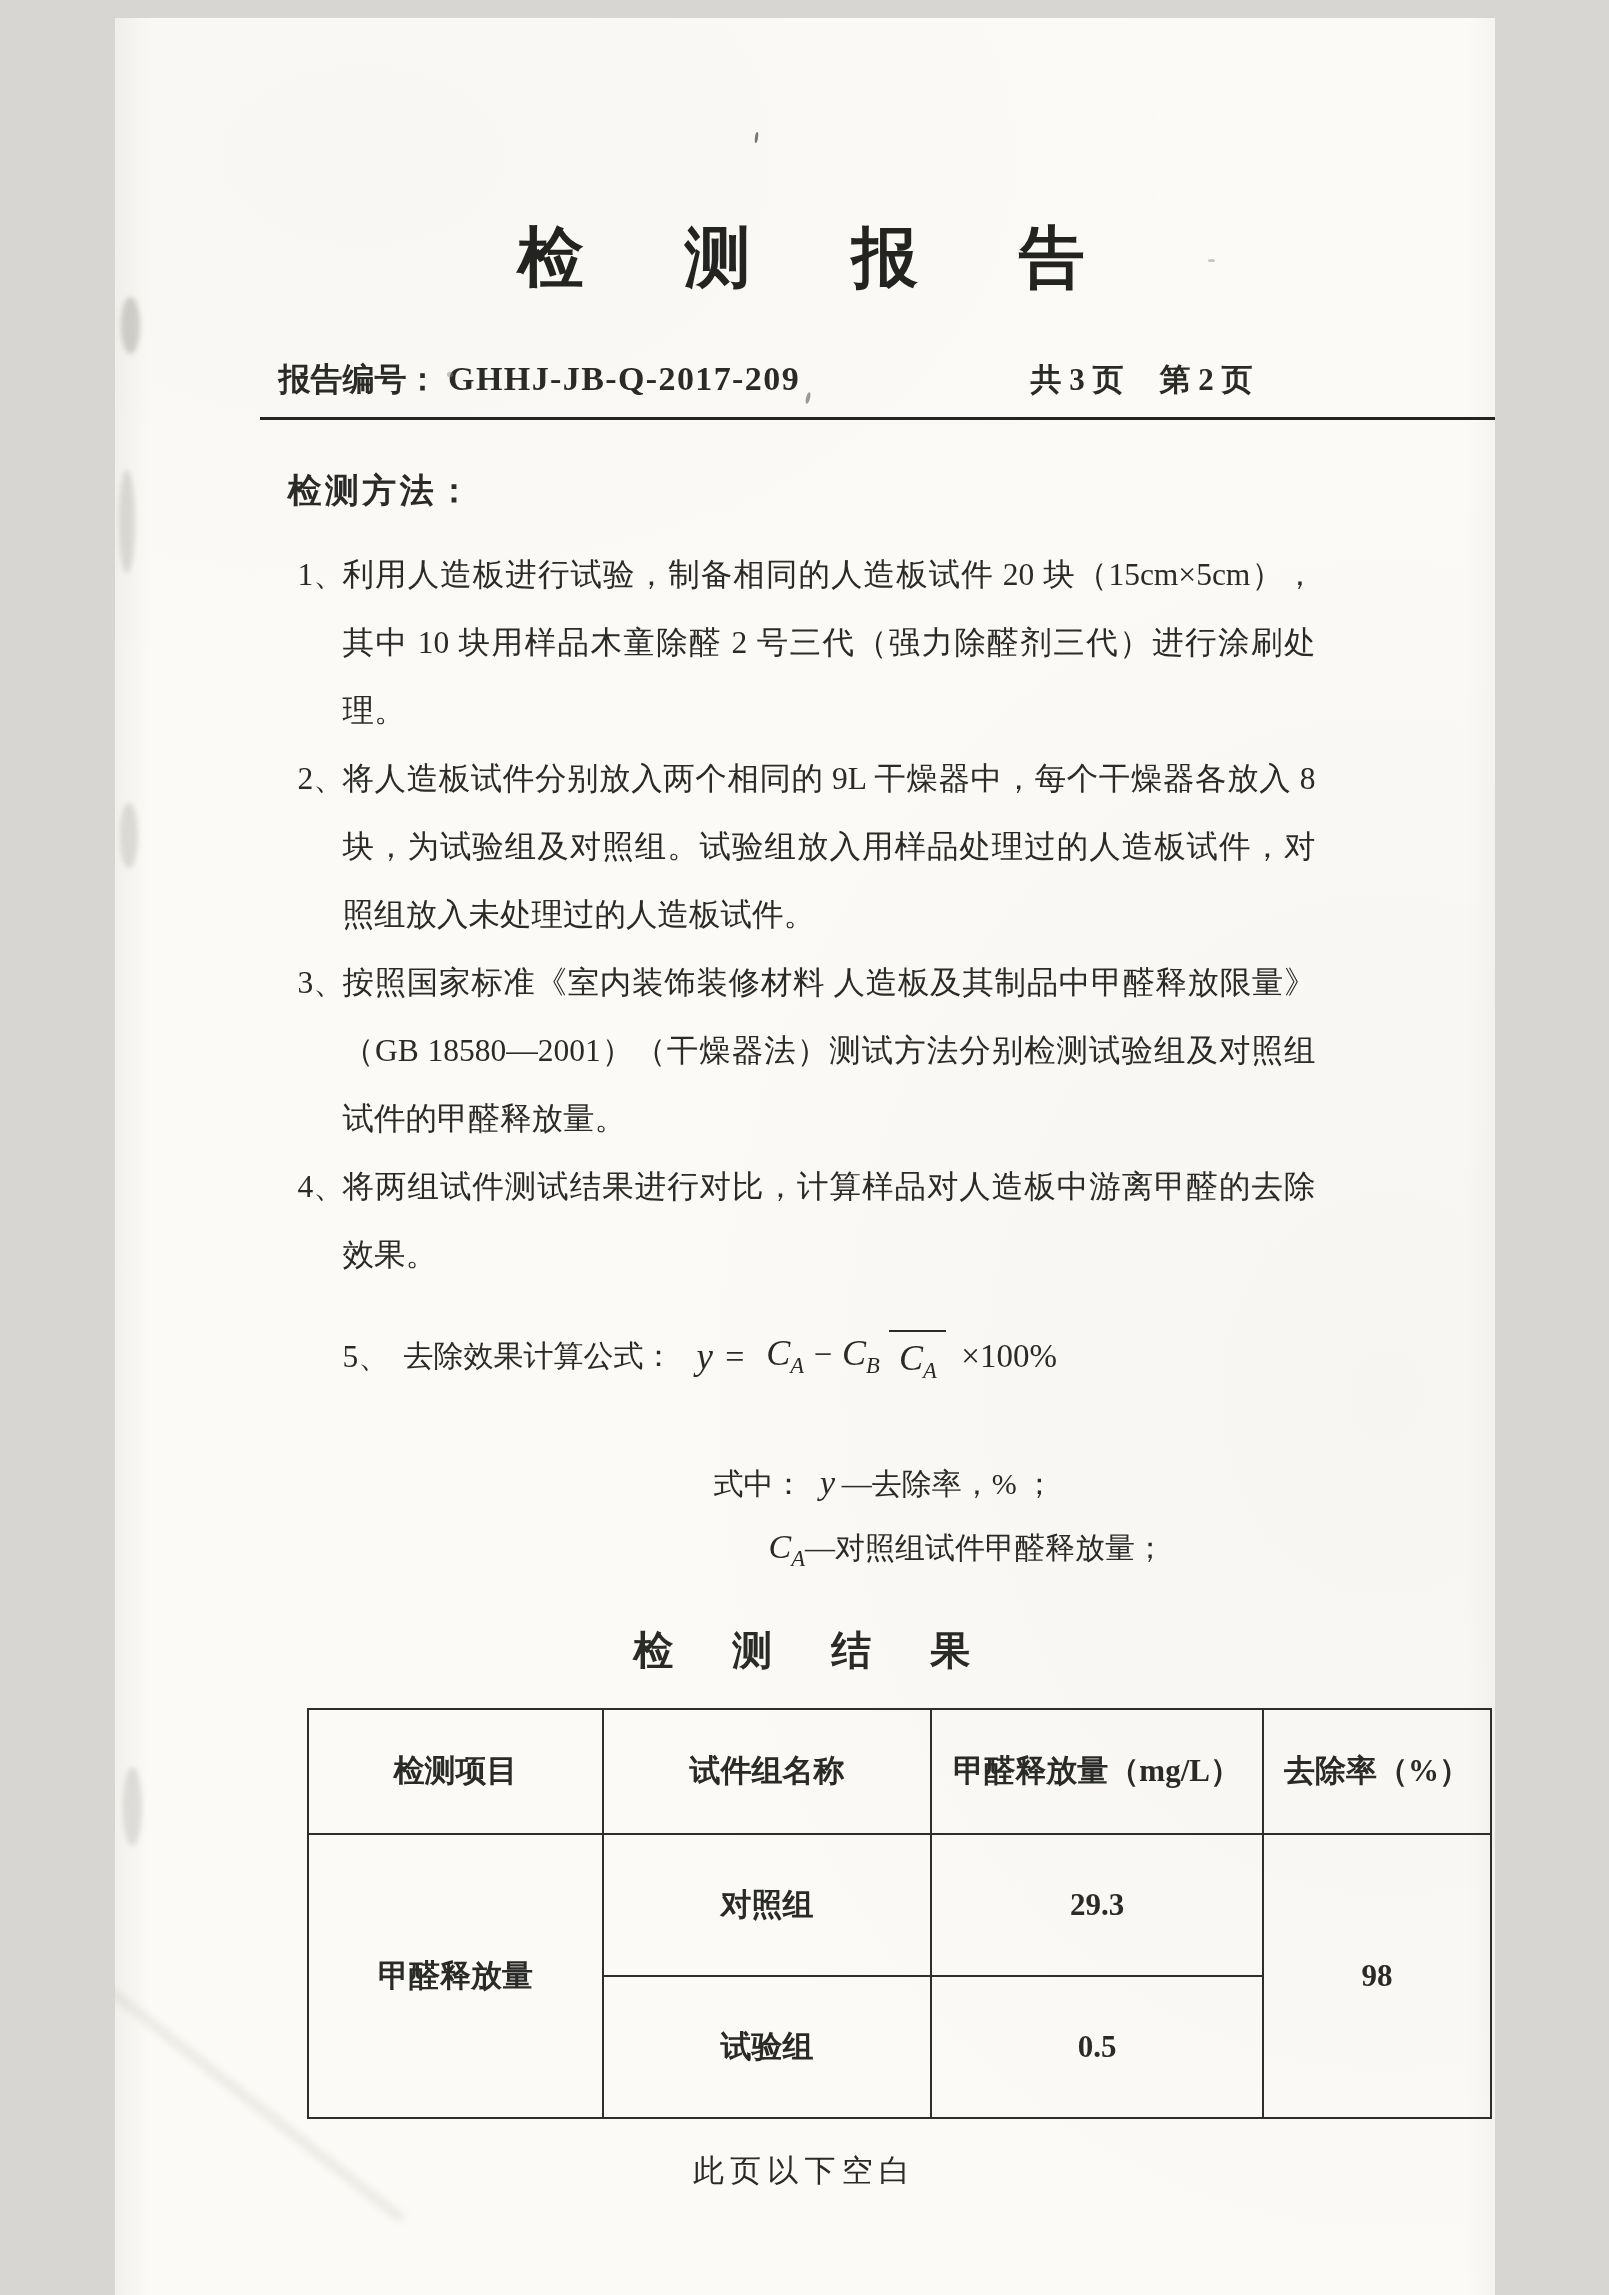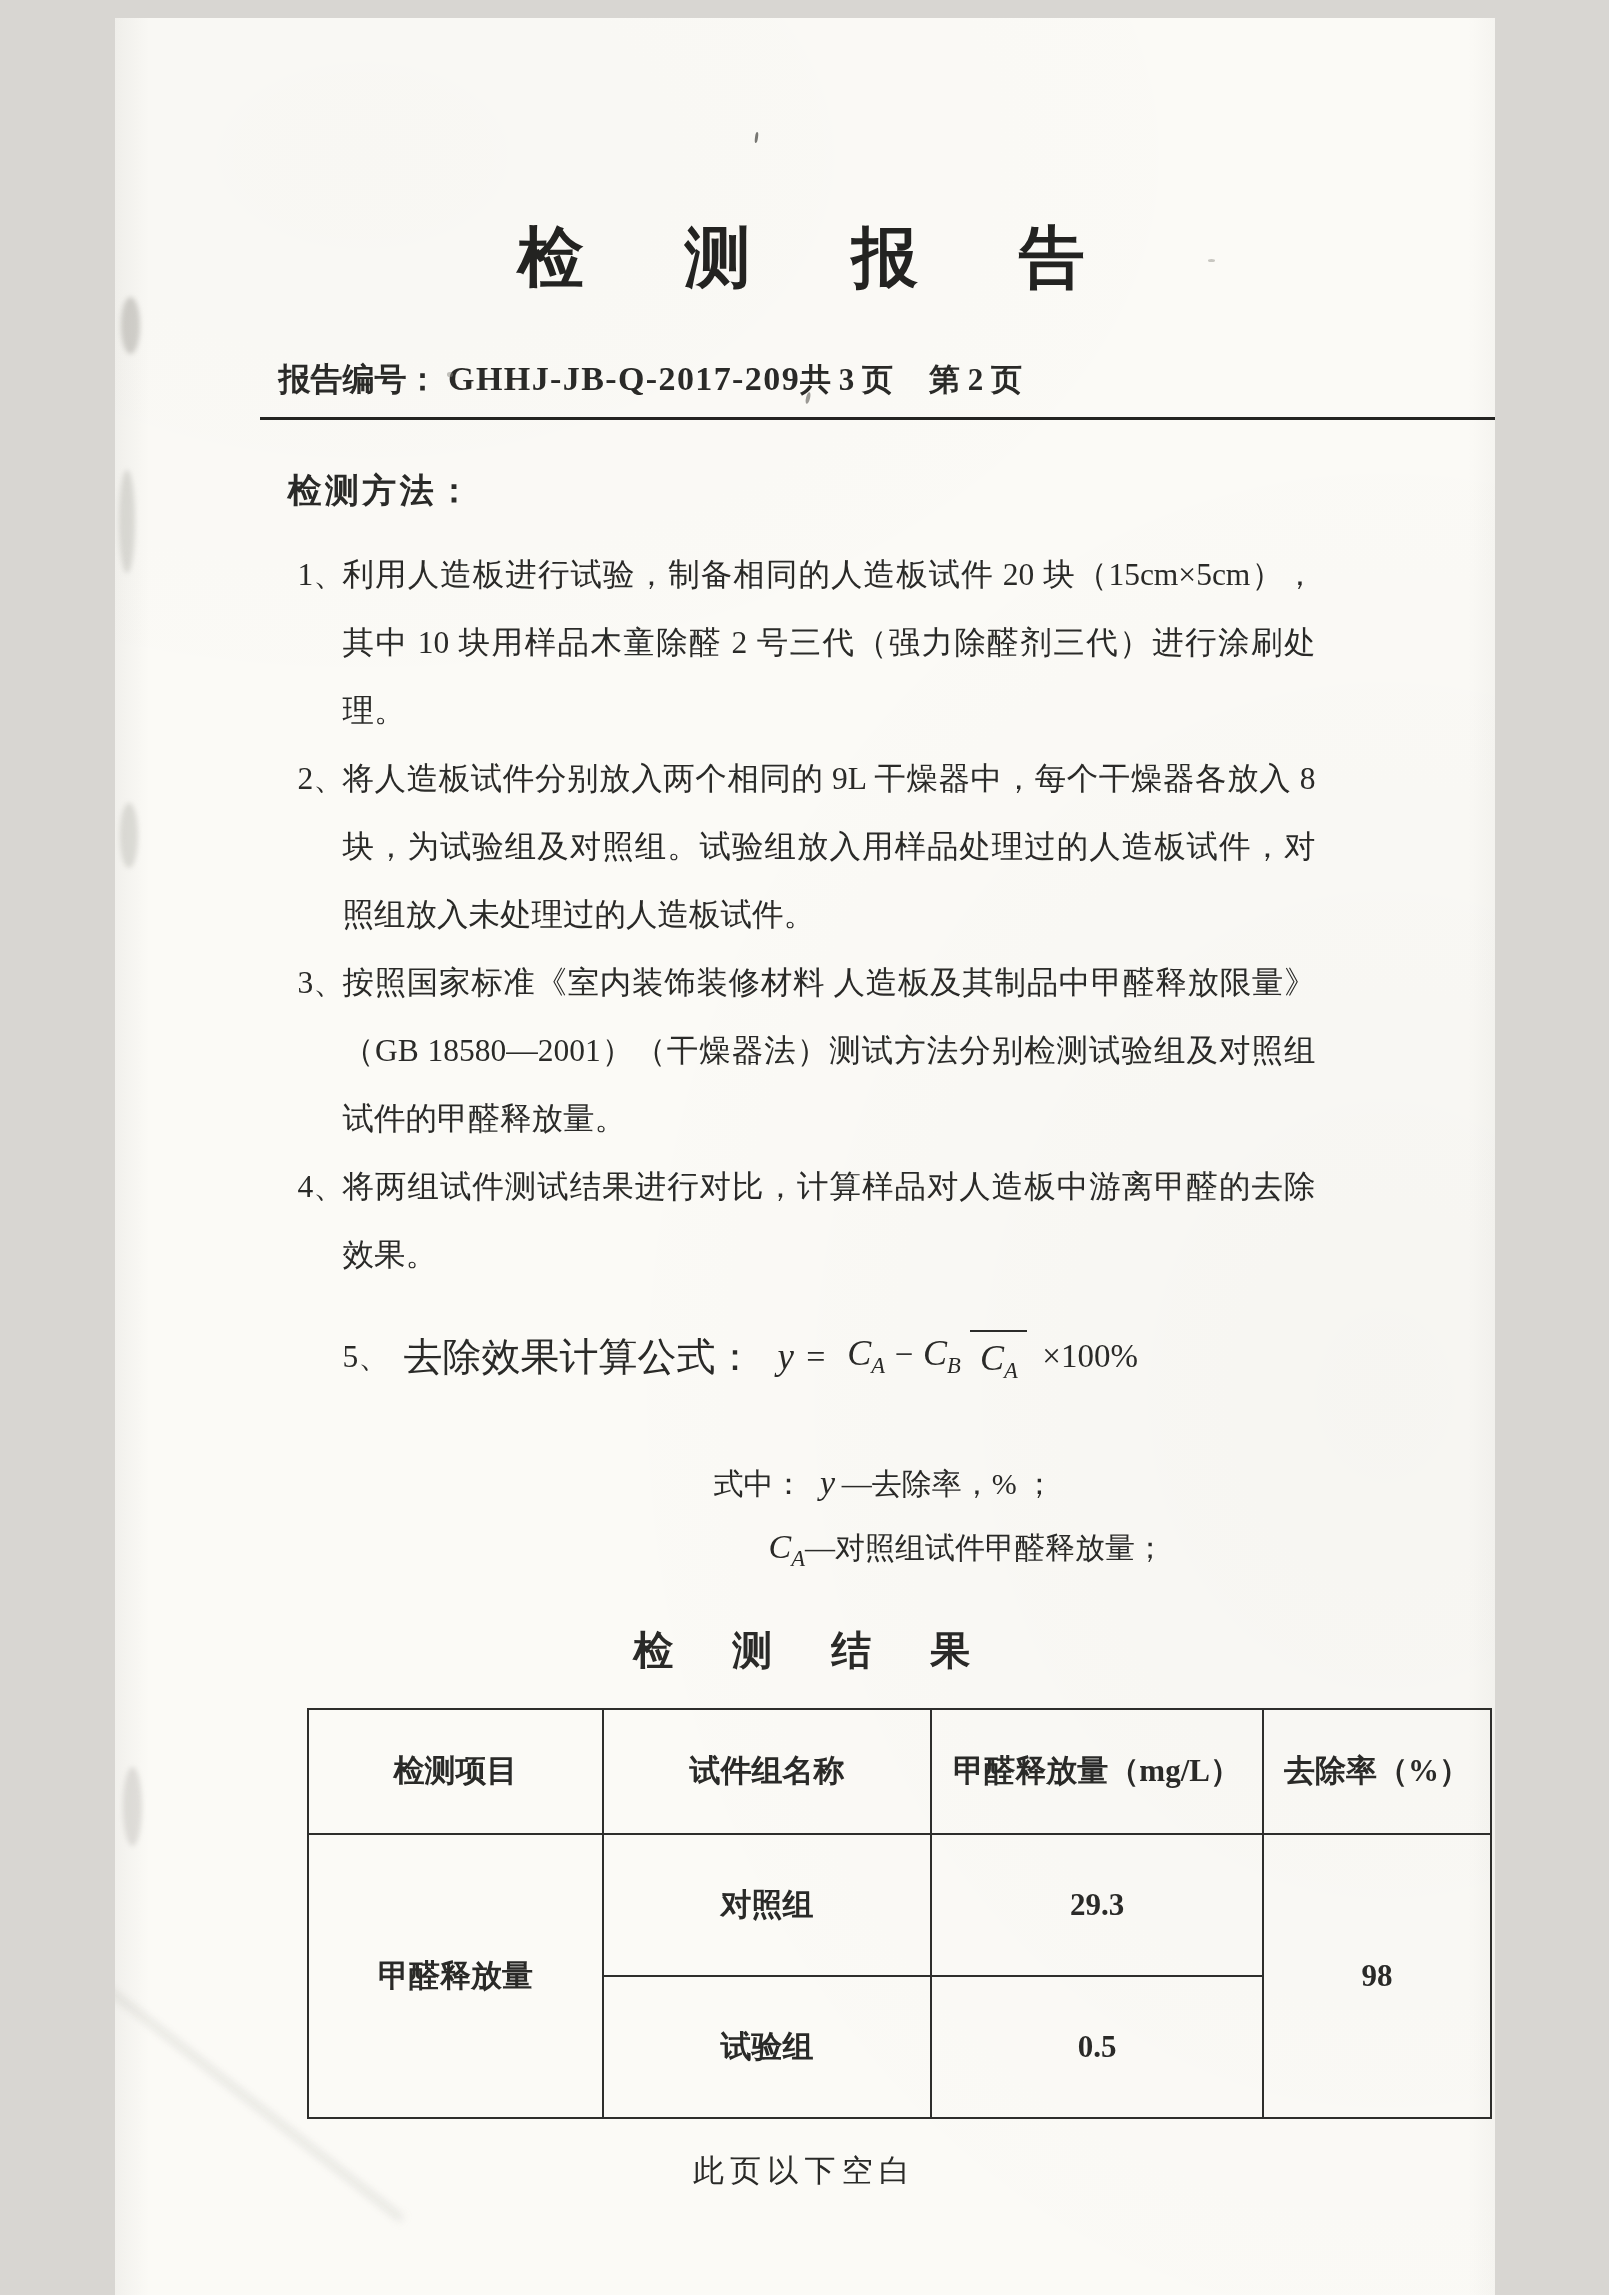--- a/index.html
+++ b/index.html
@@ -20,21 +20,21 @@
   
   .title{
     margin:0;padding:203px 0 0 0;
     text-align:center;
     font-size:66px;line-height:1.12;font-weight:bold;
     letter-spacing:6.8px;word-spacing:71px;
     color:#232321;
   }
   .meta-row{
     margin:63px 179px 0 164px;
-    display:flex;align-items:baseline;
+    display:flex;justify-content:space-between;align-items:baseline;
   }
   .meta-left{font-size:32px;font-weight:bold;}
   .meta-left .report-no{font-size:34px;letter-spacing:1.4px;margin-left:9.6px;}
   .meta-right{font-size:31px;font-weight:bold;padding-right:63px;white-space:nowrap;}
   .meta-right .pgsep{display:inline-block;width:36px;}
   .hrule{
     margin:15px 0 0 145px;
     width:1286px;height:3.4px;background:#242422;
   }
   
@@ -50,21 +50,21 @@
     text-align:justify;
   }
   .m-item .num{position:absolute;left:0;top:0;}
   
   .formula-row{
     display:flex;align-items:center;
     height:130px;line-height:normal;
     text-align:left;margin-top:2.7px;
   }
   .formula-row .num{position:static;margin-right:13.7px;}
-  .f-label{font-size:39px;}
+  .f-label{font-size:30px;}
   .equation{display:inline-flex;align-items:center;margin-left:23px;}
   .f-y{font-size:37px;font-style:italic;}
   .f-eq{font-size:34px;margin:0 12.3px;}
   .frac{display:inline-flex;align-items:flex-end;}
   .f-num-row{display:flex;align-items:baseline;padding:0 9.6px 5.5px 9.6px;}
   .f-den-row{border-top:2.7px solid #2c2c2a;padding:5.5px 9.6px 0 9.6px;}
   .cvar{font-size:36px;font-style:italic;white-space:nowrap;}
   .cvar sub{font-size:22.6px;font-style:italic;}
   .f-minus{font-size:33px;margin:0 9.6px;}
   .f-tail{font-size:33px;margin-left:15px;text-align:right;}

